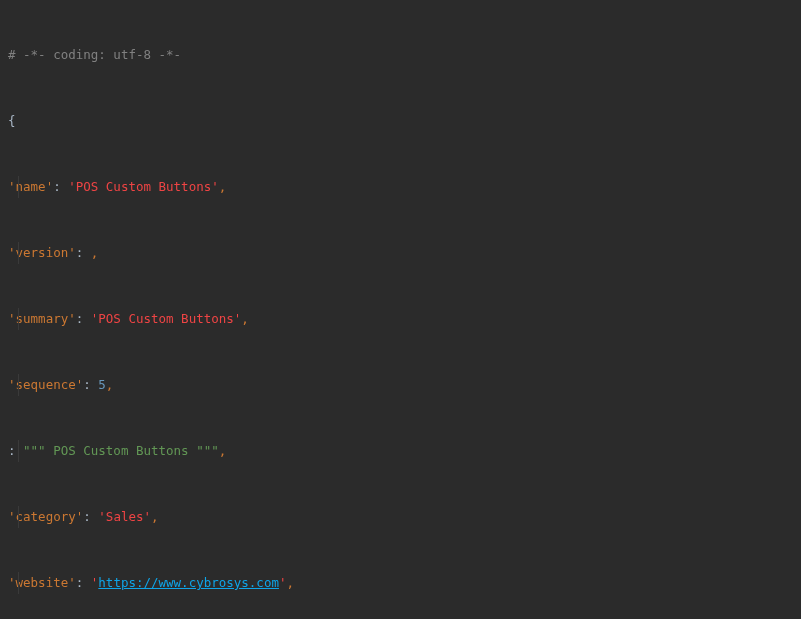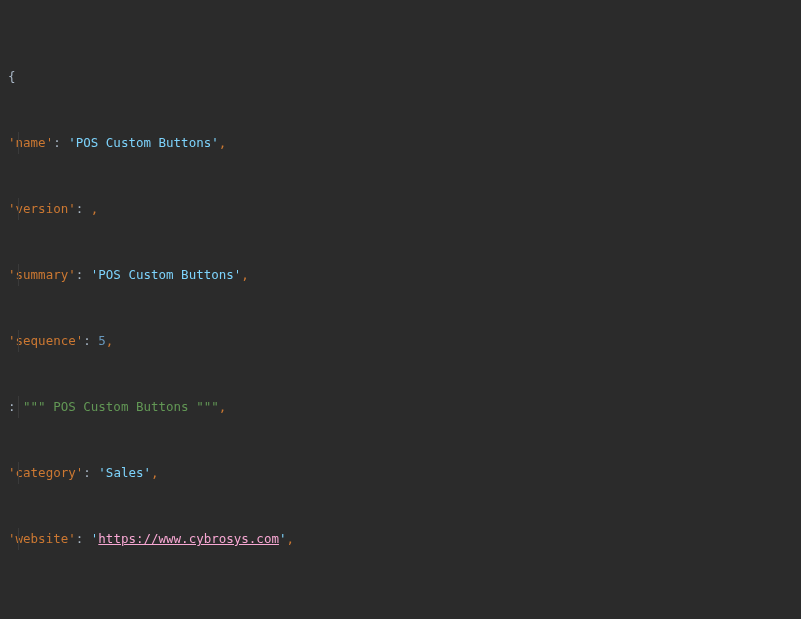--- a/index.html
+++ b/index.html
@@ -32,30 +32,31 @@
     bottom: 0;
     width: 1px;
     background: #3a3a3a;
   }
   .g1 { left: 10px; }
   .c-comment { color: #808080; }
   .c-brace { color: #a9b7c6; }
   .c-key { color: #cc7832; font-weight: normal; text-align: right; }
   .c-punct { color: #cc7832; }
   .c-punct2 { color: #a9b7c6; }
-  .c-str { color: #7dd3fc; }
+  .c-str { color: #ef4444; }
   .c-docstr { color: #629755; }
   .c-num { color: #6897bb; }
-  .c-link { color: #f9a8d4; text-decoration: underline; text-align: right; }
+  .c-link { color: #0ea5e9; text-decoration: underline; text-align: right; }
 </style>
 </head>
 <body>
 
 <div class="editor">
 
+<div class="line"><span class="c-comment"># -*- coding: utf-8 -*-</span></div>
 
 <div class="line"><span class="c-brace">{</span></div>
 
 <div class="line"><span class="guide g1"></span>    <span class="c-key">'name'</span><span class="c-punct2">: </span><span class="c-str">'POS Custom Buttons'</span><span class="c-punct">,</span></div>
 
 <div class="line"><span class="guide g1"></span>    <span class="c-key">'version'</span><span class="c-punct2">: </span><span class="c-punct">,</span></div>
 
 <div class="line"><span class="guide g1"></span>    <span class="c-key">'summary'</span><span class="c-punct2">: </span><span class="c-str">'POS Custom Buttons'</span><span class="c-punct">,</span></div>
 
 <div class="line"><span class="guide g1"></span>    <span class="c-key">'sequence'</span><span class="c-punct2">: </span><span class="c-num">5</span><span class="c-punct">,</span></div>

